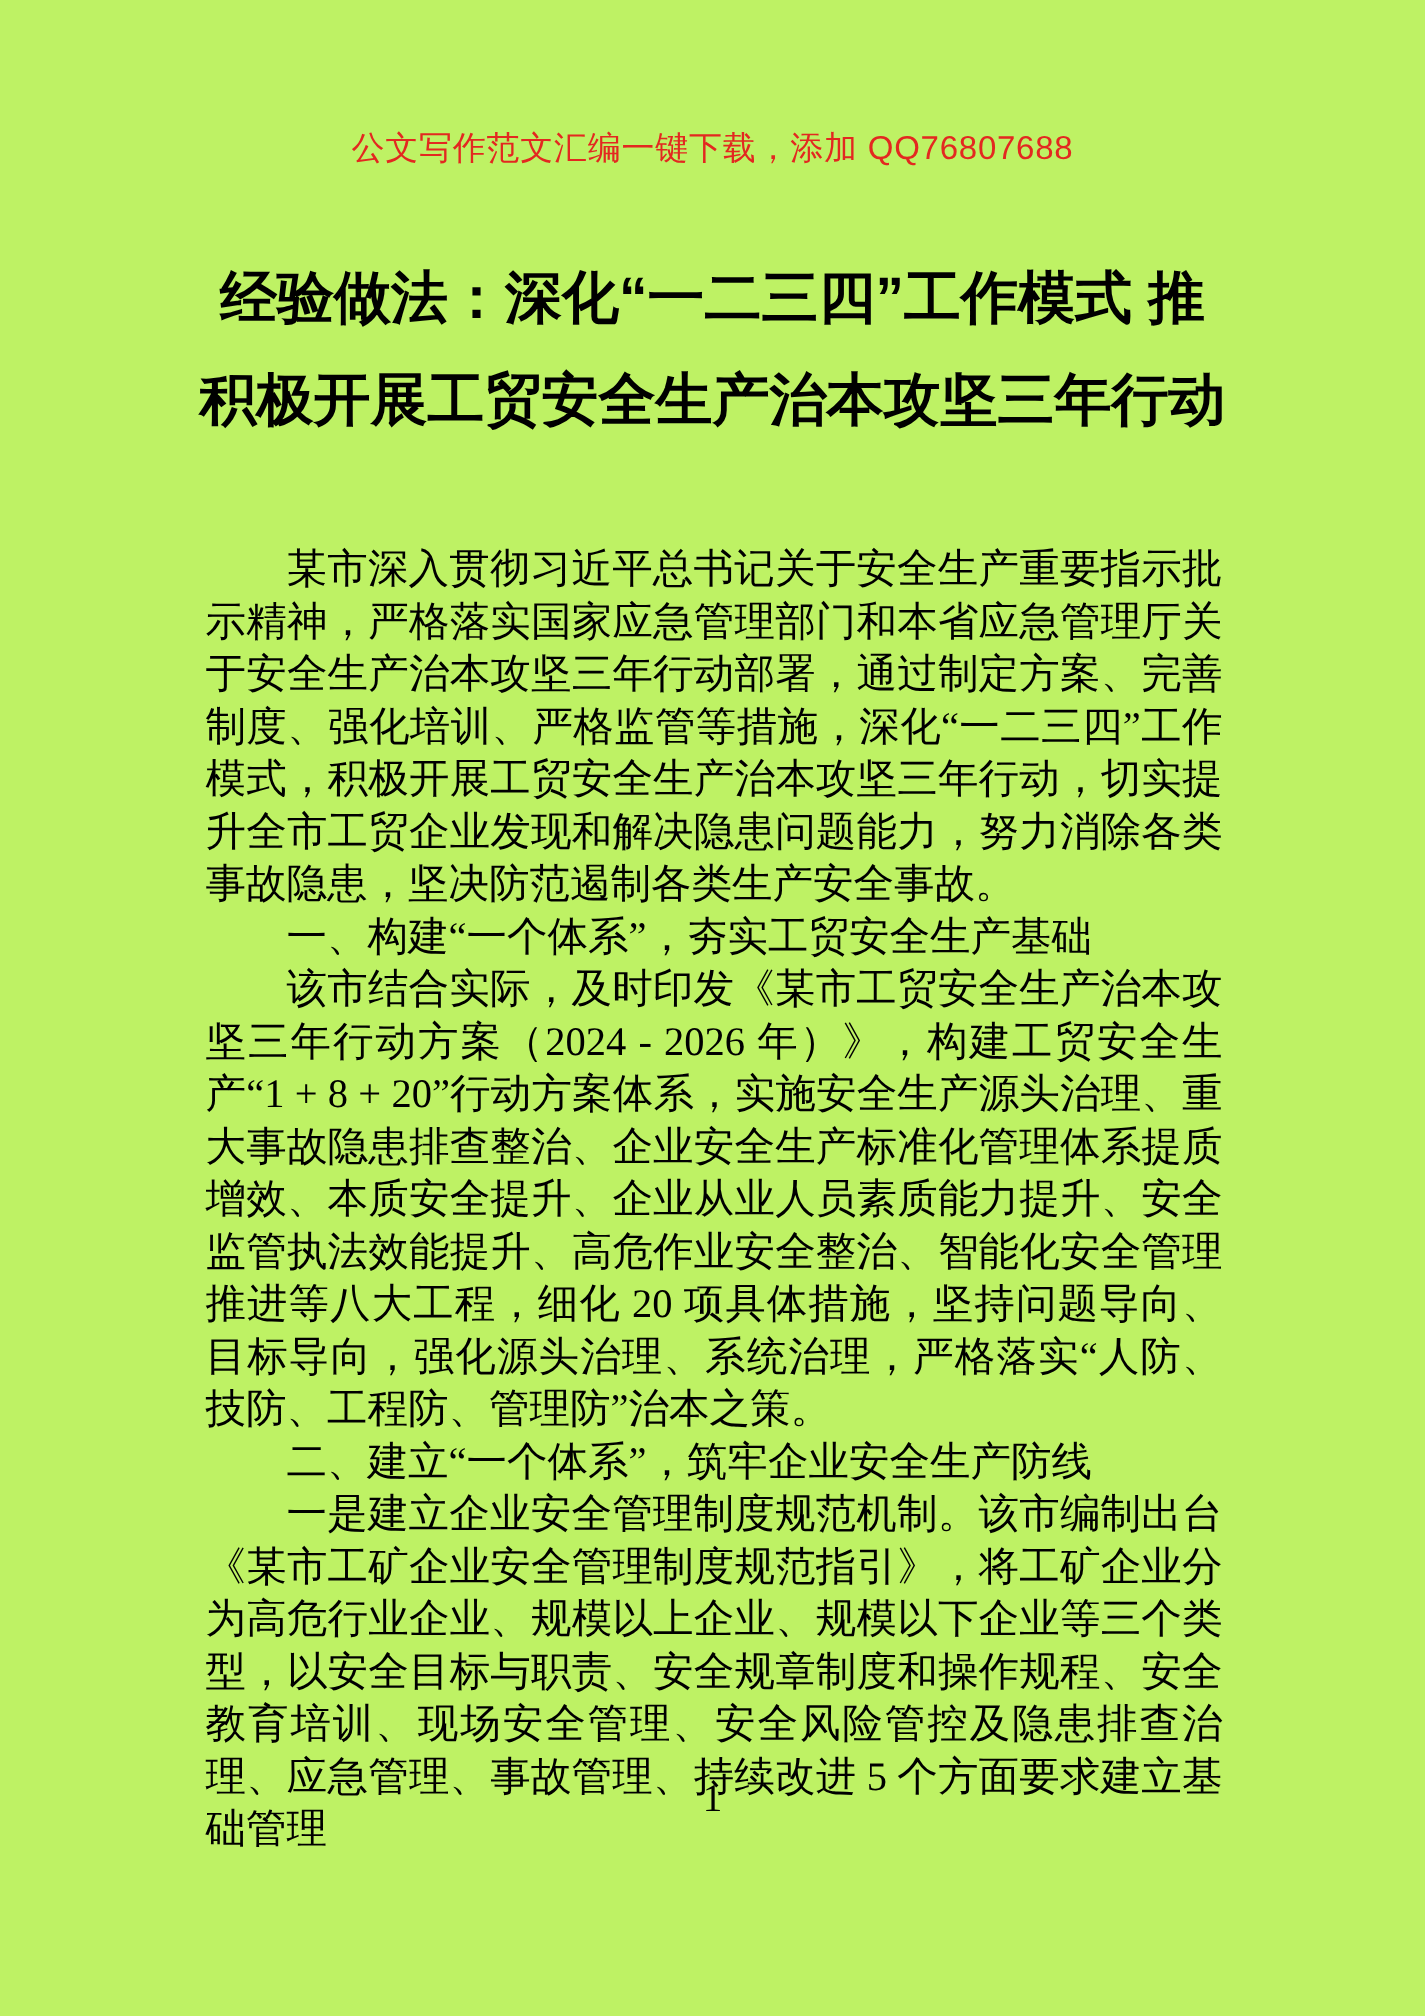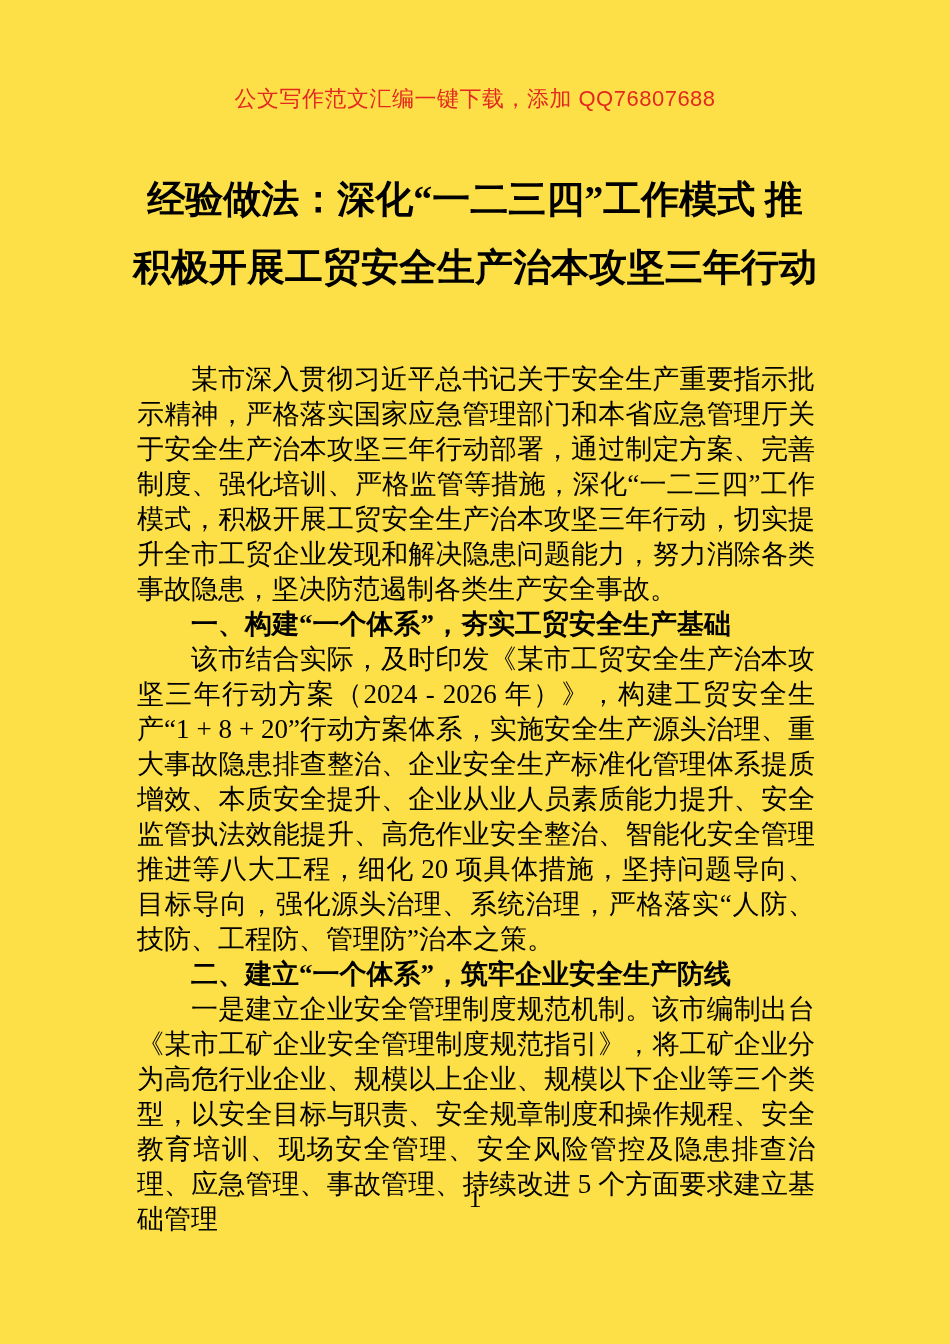--- a/index.html
+++ b/index.html
@@ -4,21 +4,21 @@
 <style>
   html, body {
     margin: 0;
     padding: 0;
     background: #ffffff;
   }
   .page {
     position: relative;
     width: 950px;
     height: 1344px;
-    background: #fde047;
+    background: #bef264;
     overflow: hidden;
     font-family: "Liberation Serif", "DejaVu Serif", serif;
     color: #000000;
   }
   .notice {
     position: absolute;
     top: 84px;
     left: 0;
     width: 100%;
     text-align: center;
@@ -29,41 +29,41 @@
   }
   .title {
     position: absolute;
     top: 165px;
     left: 0;
     width: 100%;
     text-align: center;
     font-weight: bold;
     font-size: 38px;
     line-height: 68px;
-    font-family: Liberation Serif, serif;
+    font-family: Liberation Sans, sans-serif;
     white-space: nowrap;
   }
   .content {
     position: absolute;
     top: 334px;
     left: 137px;
     width: 678px;
     font-size: 27px;
     line-height: 35px;
     text-align: justify;
     text-justify: inter-ideograph;
     margin-top: 28px;
   }
   .content p {
     margin: 0;
     padding: 0;
     text-indent: 2em;
   }
   .content p.heading {
-    font-weight: bold;
+    font-weight: normal;
   }
   .pageno {
     position: absolute;
     top: 1184px;
     left: 0;
     width: 100%;
     text-align: center;
     font-size: 26px;
     font-family: "Liberation Serif", "DejaVu Serif", serif;
   }

